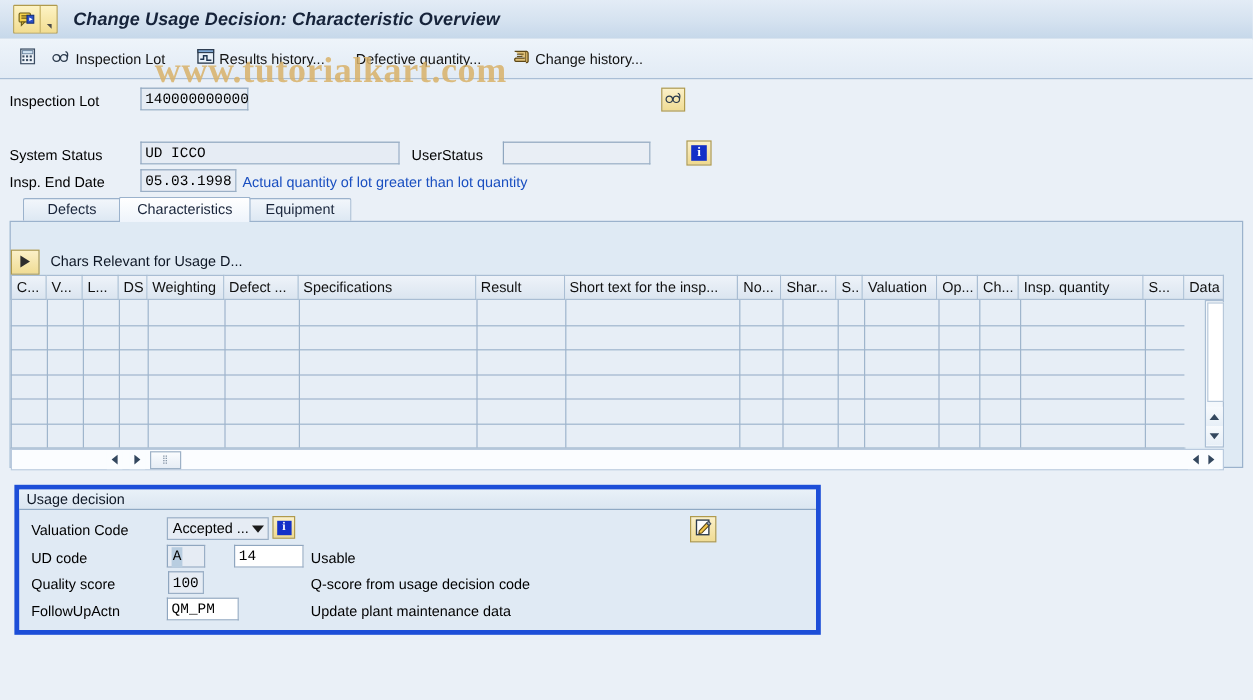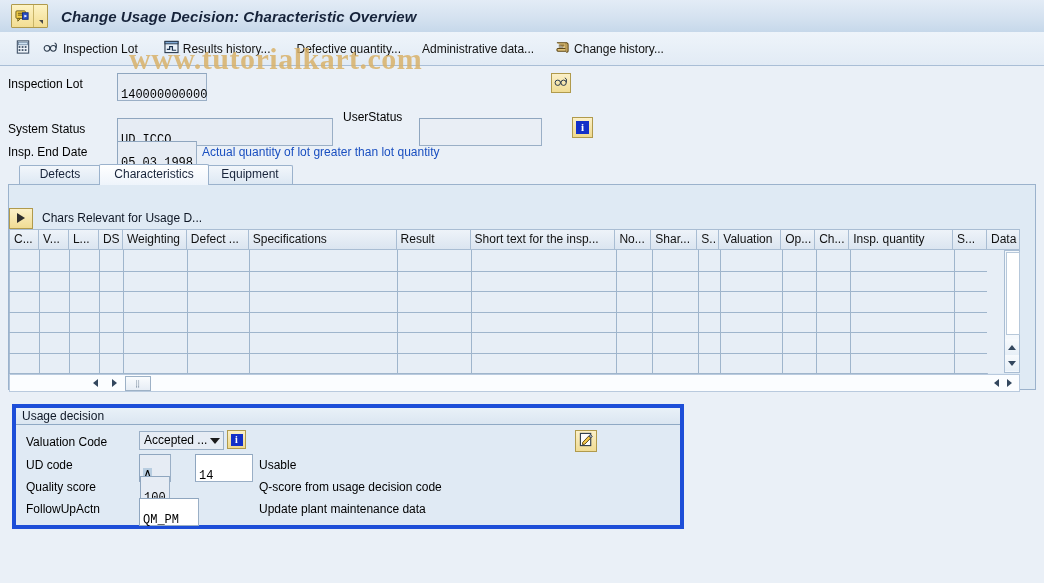--- a/index.html
+++ b/index.html
@@ -65,21 +65,21 @@
     white-space: nowrap;
   }
 
   
   .form-area { position: absolute; left: 0; top: 65px; width: 1044px; height: 98px; }
   .lbl { position: absolute; font-size: 12px; color: #000; white-space: nowrap; }
   .fld {
     position: absolute; box-sizing: border-box;
     border: 1px solid #9aafc6; border-top-color: #8fa6bf; border-left-color: #8fa6bf;
     background: #e6ecf4; font-family: "Liberation Mono", monospace;
-    font-size: 12px; color: #000; padding: 13px 3px; line-height: 17px;
+    font-size: 12px; color: #000; padding: 1px 3px; line-height: 17px;
   }
   .fld.empty { background: #e9eef5; }
   .fld.white { background: #ffffff; }
   .link-text { position: absolute; color: #1a4fc0; font-size: 12px; }
 
   .sq-btn {
     position: absolute; box-sizing: border-box;
     border: 1px solid #b09a4c; background: linear-gradient(to bottom,#fbf0c8,#f0dc94);
     display: flex; align-items: center; justify-content: center; cursor: default;
   }
@@ -272,23 +272,20 @@
     </div>
 
     <div class="tb-sep"></div>
 
     <div class="tb-btn">
       <span>Defective quantity...</span>
     </div>
 
     <div class="tb-sep" style="width:5px"></div>
 
-    <div class="tb-btn">
-      <span>Administrative data...</span>
-    </div>
 
     <div class="tb-sep" style="width:5px"></div>
 
     <div class="tb-btn">
       <span>
         <svg width="15" height="14" viewBox="0 0 16 15">
           <path d="M2 3 h10 v9 h-9 a1.6 1.6 0 0 1 0 -3 h8" fill="#e0c27a" stroke="#5d4716" stroke-width="1.1"></path>
           <path d="M12 3 a1.8 1.8 0 0 1 2 2 v7 a1.8 1.8 0 0 1 -2 1" fill="#cfae63" stroke="#5d4716" stroke-width="1.1"></path>
           <rect x="4" y="5" width="6" height="1" fill="#5d4716"></rect>
           <rect x="4" y="7" width="5" height="1" fill="#5d4716"></rect>
@@ -312,21 +309,21 @@
           <circle cx="11.5" cy="8.5" r="3.2" fill="none" stroke="#2b3a4c" stroke-width="1.2"></circle>
           <path d="M7.7 8 Q9 6.6 8.3 8" fill="none" stroke="#2b3a4c" stroke-width="1.2"></path>
           <path d="M14.7 8.2 Q16 3 13 2.6" fill="none" stroke="#2b3a4c" stroke-width="1.2"></path>
         </svg>
       </span>
     </div>
 
     <div class="lbl" style="left:8px; top:57px;">System Status</div>
     <div class="fld" style="left:117px; top:53px; width:216px; height:19px;">UD    ICCO</div>
 
-    <div class="lbl" style="left:343px; top:45px;">UserStatus</div>
+    <div class="lbl" style="left:343px; top:57px;">UserStatus</div>
     <div class="fld empty" style="left:419px; top:53px; width:123px; height:19px;"></div>
 
     <div class="info-btn" style="left:572px; top:52px; width:21px; height:21px;">
       <span class="info-sq">i</span>
     </div>
 
     <div class="lbl" style="left:8px; top:80px;">Insp. End Date</div>
     <div class="fld" style="left:117px; top:76px; width:80px; height:19px;">05.03.1998</div>
     <div class="link-text" style="left:202px; top:80px;">Actual quantity of lot greater than lot quantity</div>
   </div>

